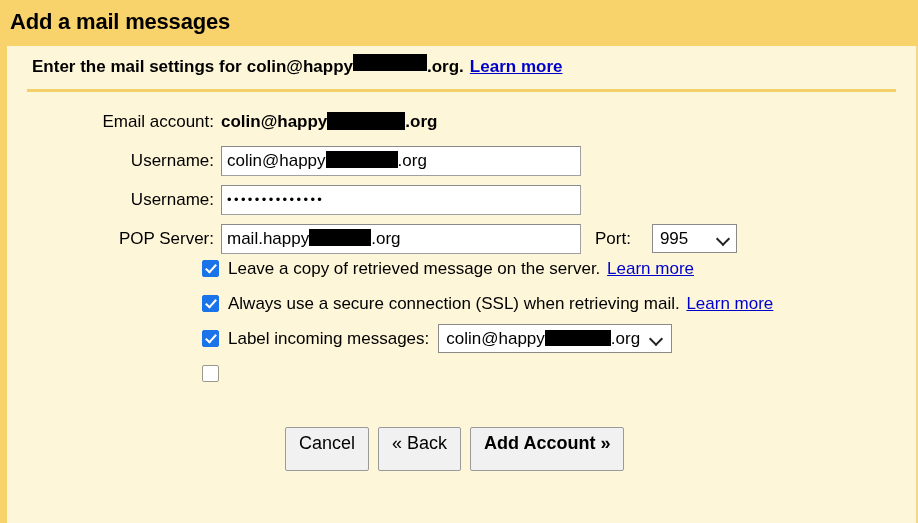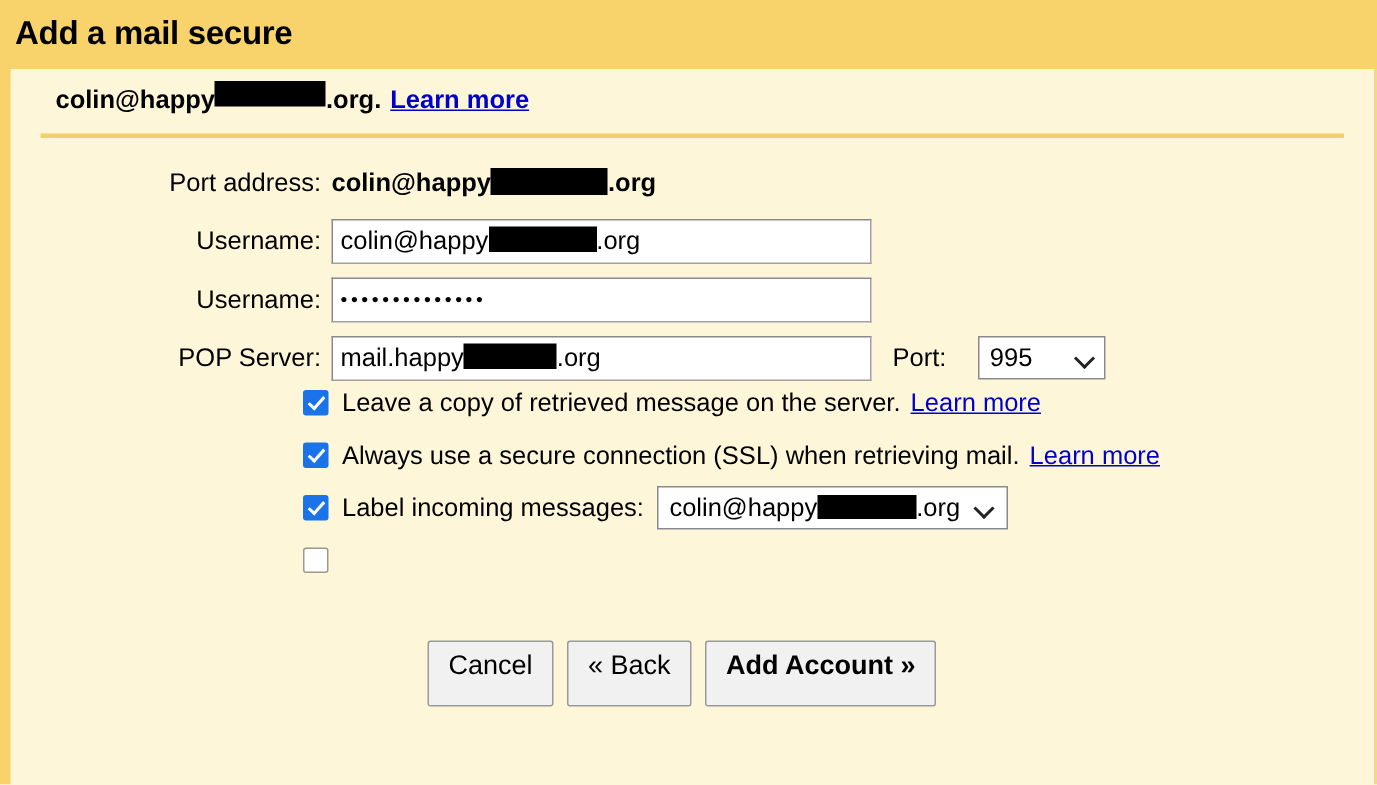--- a/index.html
+++ b/index.html
@@ -268,40 +268,41 @@
     white-space: nowrap;
   }
   .btn.primary { font-weight: bold; }
 </style>
 </head>
 <body>
 
 <div class="window">
 
   <div class="title-bar">
-    <div class="title-bar-text">Add a mail secure</div>
+    <div class="title-bar-text">Add a mail messages</div>
   </div>
 
   <div class="body-area">
 
     <div class="section-head">
+      <span>Enter the mail settings for</span>
       <span style="width:5px"></span>
       <span>colin@happy</span>
         <span class="redact" style="width:74px;height:17px;"></span>
         <span>.org.</span>
       <span style="width:6px"></span>
       <span class="lnk bold">Learn more</span>
     </div>
 
     <div class="divider"></div>
 
     <div class="form">
 
       <div class="row">
-        <div class="lbl">Port address:</div>
+        <div class="lbl">Email account:</div>
         <div class="static-val"><span>colin@happy</span><span class="redact" style="width:78px;height:18px;"></span><span>.org</span></div>
       </div>
 
       <div class="row">
         <div class="lbl">Username:</div>
         <div class="txt" id="username-input">
             <span>colin@happy</span>
             <span class="redact" style="width:72px;height:17px;"></span>
             <span>.org</span>
           </div>

